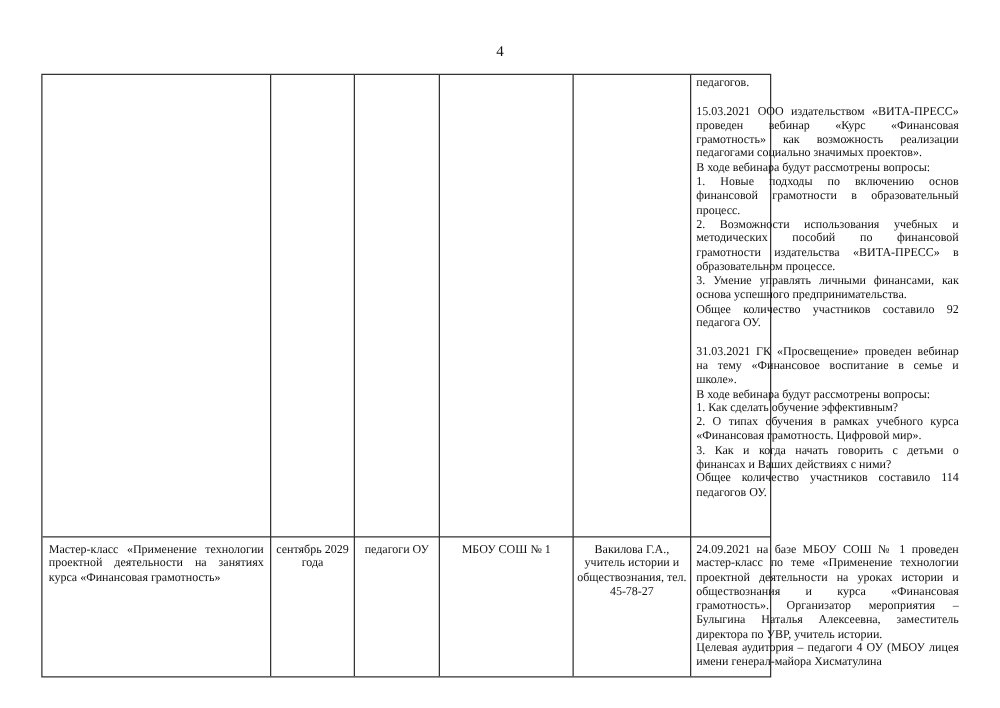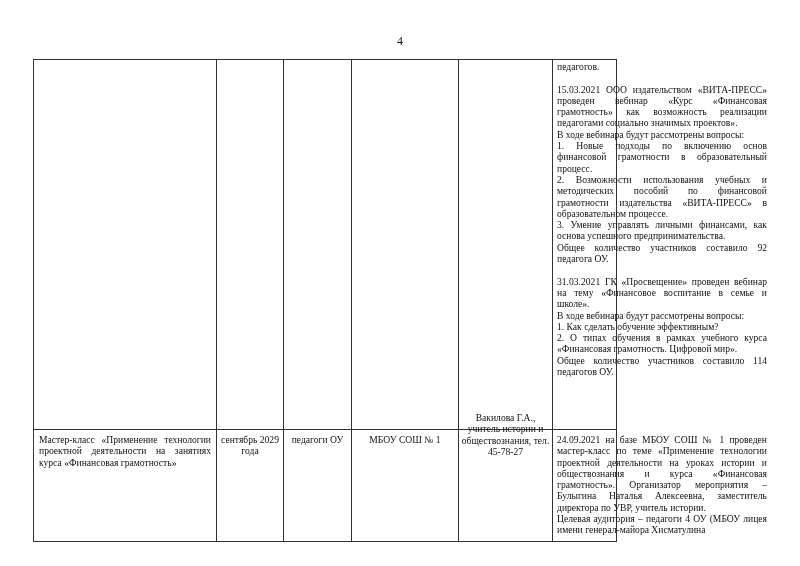--- a/index.html
+++ b/index.html
@@ -39,25 +39,26 @@
     <p class="para" style="text-align:left">В ходе вебинара будут рассмотрены вопросы:</p>
     <p class="para">1. Новые подходы по включению основ финансовой грамотности в образовательный процесс.</p>
     <p class="para">2. Возможности использования учебных и методических пособий по финансовой грамотности издательства «ВИТА-ПРЕСС» в образовательном процессе.</p>
     <p class="para">3. Умение управлять личными финансами, как основа успешного предпринимательства.</p>
     <p class="para">Общее количество участников составило 92 педагога ОУ.</p>
     <div class="gap"></div>
     <p class="para">31.03.2021 ГК «Просвещение» проведен вебинар на тему «Финансовое воспитание в семье и школе».</p>
     <p class="para" style="text-align:left">В ходе вебинара будут рассмотрены вопросы:</p>
     <p class="para" style="text-align:left">1. Как сделать обучение эффективным?</p>
     <p class="para">2. О типах обучения в рамках учебного курса «Финансовая грамотность. Цифровой мир».</p>
+    <p class="para">3. Как и когда начать говорить с детьми о финансах и Ваших действиях с ними?</p>
     <p class="para">Общее количество участников составило 114 педагогов ОУ.</p>
   </div>
 
   <div class="cell c-just" style="left:5px; top:374px; width:172px;">Мастер-класс «Применение технологии проектной деятельности на занятиях курса «Финансовая грамотность»</div>
   <div class="cell c-center" style="left:186px; top:374px; width:60px;">сентябрь 2029 года</div>
   <div class="cell c-center" style="left:253px; top:374px; width:61px;">педагоги ОУ</div>
   <div class="cell c-center" style="left:321px; top:374px; width:100px;">МБОУ СОШ № 1</div>
-  <div class="cell c-center" style="left:427px; top:352px; width:89px;">Вакилова Г.А., учитель истории и обществознания, тел. 45-78-27</div>
+  <div class="cell c-center" style="left:427px; top:374px; width:89px;">Вакилова Г.А., учитель истории и обществознания, тел. 45-78-27</div>
   <div class="cell c-just" style="left:523px; top:374px; width:210px;">
     <p class="para">24.09.2021 на базе МБОУ СОШ № 1 проведен мастер-класс по теме «Применение технологии проектной деятельности на уроках истории и обществознания и курса «Финансовая грамотность». Организатор мероприятия – Булыгина Наталья Алексеевна, заместитель директора по УВР, учитель истории.</p>
     <p class="para">Целевая аудитория – педагоги 4 ОУ (МБОУ лицея имени генерал-майора Хисматулина</p>
   </div>
 </div>
 
 </body></html>

